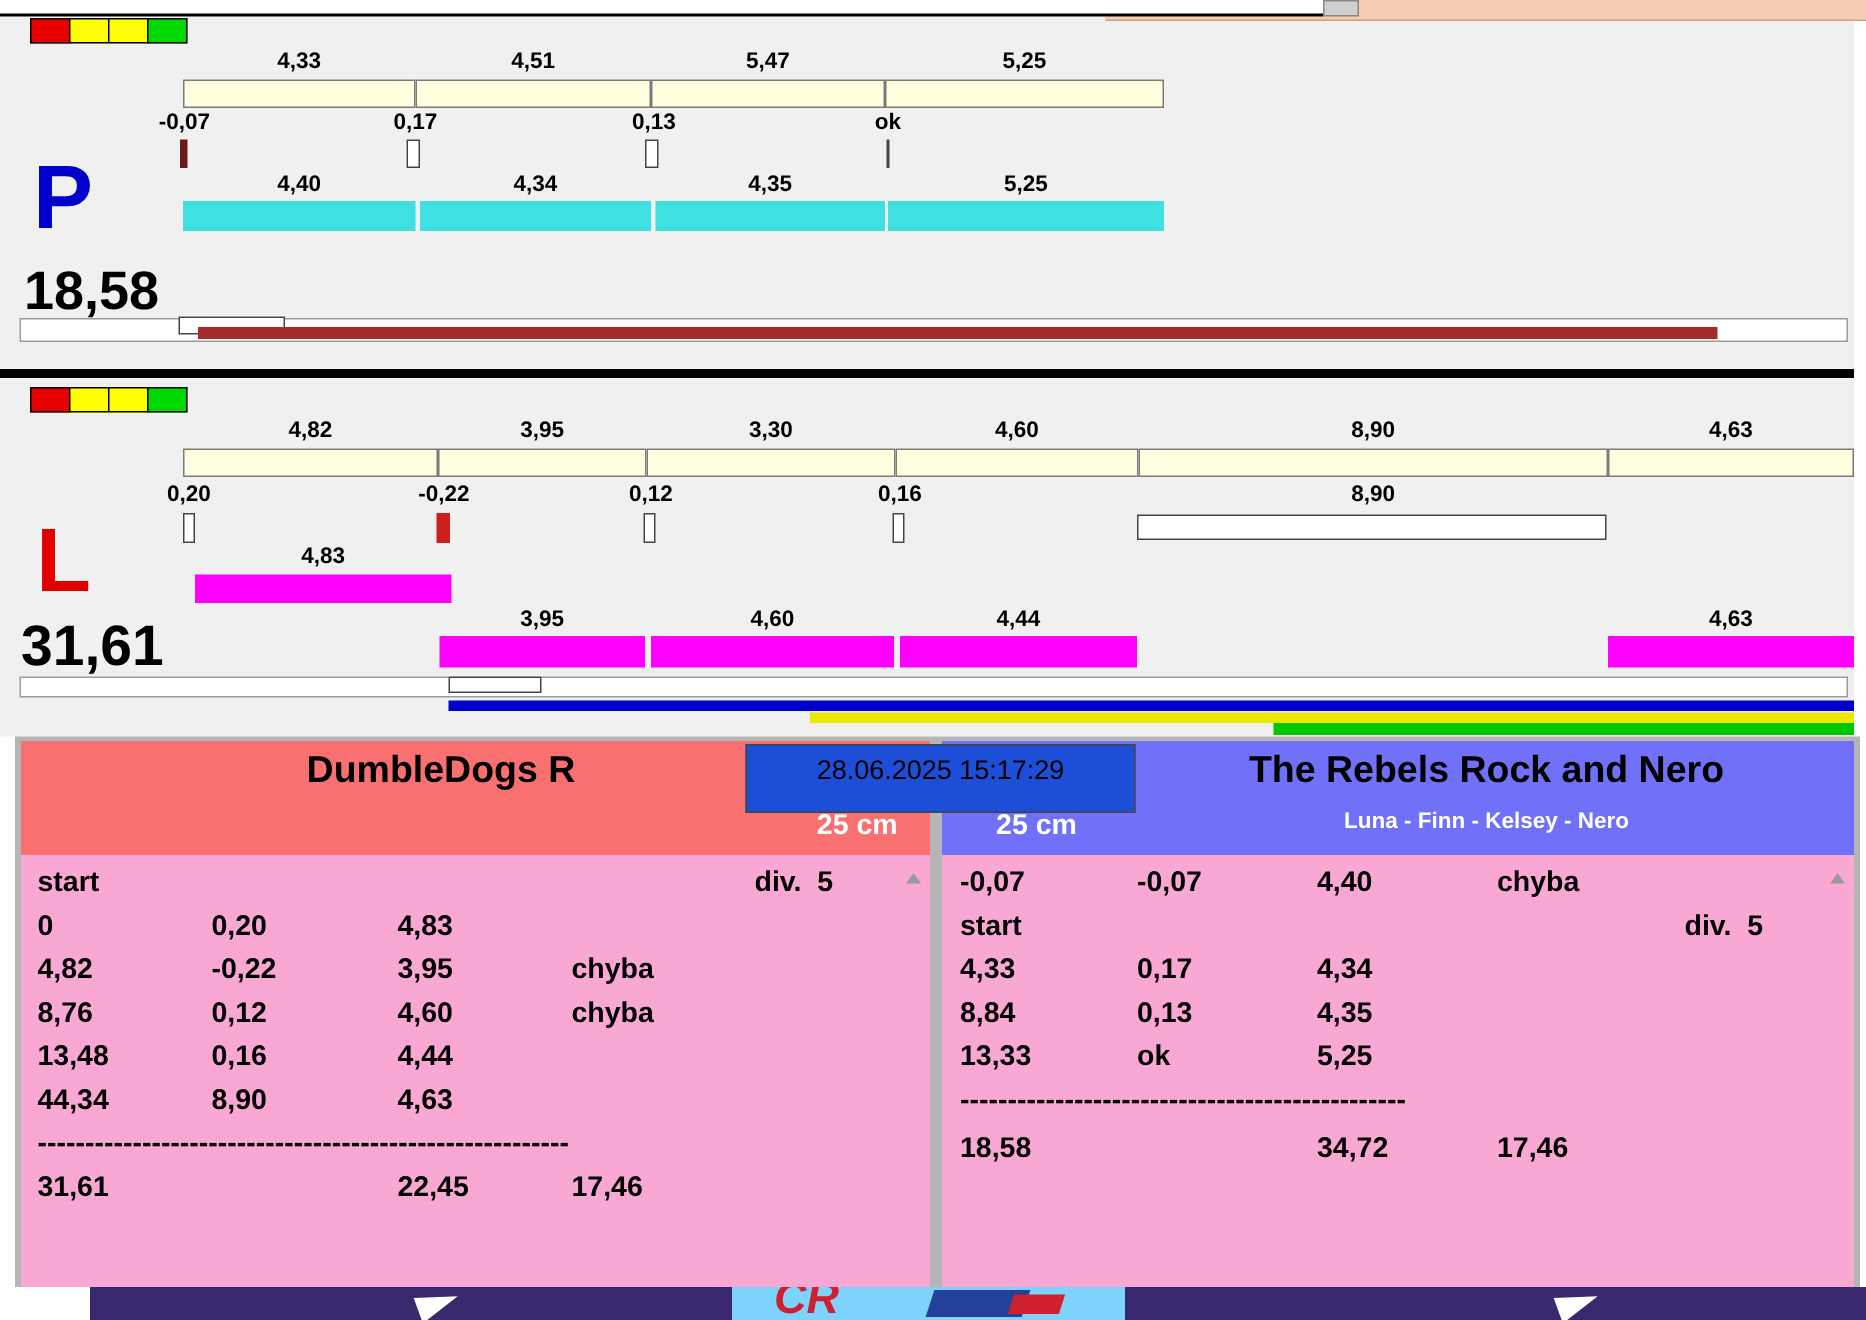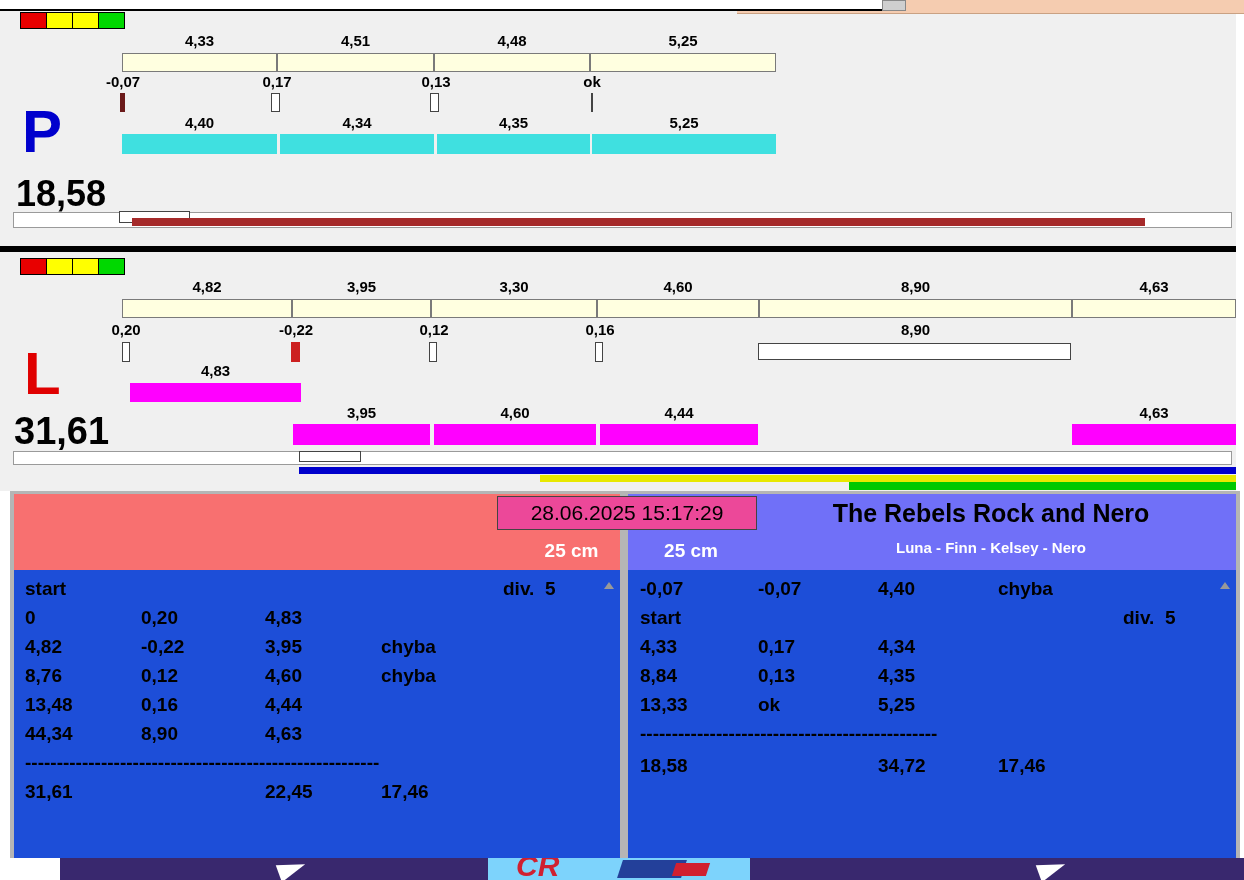--- a/index.html
+++ b/index.html
@@ -28,28 +28,28 @@
   .track{position:absolute;background:#fff;border:1px solid #9a9a9a;z-index:2}
   .pbar{position:absolute;z-index:3}
 
   .frame{position:absolute;left:10px;top:491px;width:1230px;height:367px;background:#B5B5B5;z-index:2}
   .panel{position:absolute;background:#fff;z-index:3}
   .phead{position:absolute;left:0;top:0;width:100%;height:76px}
   .head-red{background:#F87070}.head-blue{background:#7070F8}
   .ptitle{position:absolute;font-size:25px;font-weight:bold;color:#000;text-align:center;white-space:pre}
   .psub{position:absolute;font-size:15px;font-weight:bold;color:#fff;text-align:center;white-space:pre}
   .psize{position:absolute;font-size:19px;font-weight:bold;color:#fff;text-align:center;white-space:pre}
-  .pcontent{position:absolute;left:0;top:76px;width:100%;height:288px;background:#1d4ed8}
+  .pcontent{position:absolute;left:0;top:76px;width:100%;height:288px;background:#f9a8d4}
   .trow{position:absolute;left:0;width:100%;height:29px}
   .trow span{position:absolute;font-size:19px;font-weight:bold;color:#000;white-space:pre}
   .pl .c1{left:11px}.pl .c2{left:127px}.pl .c3{left:251px}.pl .c4{left:367px}.pl .c5{left:489px}
   .pr .c1{left:12px}.pr .c2{left:130px}.pr .c3{left:250px}.pr .c4{left:370px}.pr .c5{left:495px}
   .scroll-up{position:absolute;width:0;height:0;border-left:5px solid transparent;border-right:5px solid transparent;border-bottom:7px solid #999}
 
-  .tsbox{position:absolute;left:497px;top:496px;width:260px;height:34px;background:#ec4899;border:1px solid #444;font-size:21px;line-height:32px;text-align:center;color:#000;z-index:6;white-space:pre}
+  .tsbox{position:absolute;left:497px;top:496px;width:260px;height:46px;background:#1d4ed8;border:1px solid #444;font-size:18px;line-height:32px;text-align:center;color:#000;z-index:6;white-space:pre}
 
   .banner{position:absolute;left:0;top:858px;width:1244px;height:22px;background:#fff;overflow:hidden;z-index:5}
   .banner-strip{position:absolute;left:60px;top:0;width:1184px;height:22px;background:#39286E}
   .banner-center{position:absolute;left:488px;top:0;width:262px;height:22px;background:#7dd3fc;overflow:hidden}
   .swoosh{position:absolute;width:0;height:0;border-top:9px solid transparent;border-bottom:9px solid transparent;border-left:28px solid #fff;transform:rotate(-20deg)}
   .cr-text{position:absolute;left:28px;top:-7px;font-size:30px;font-weight:bold;font-style:italic;color:#D02030;line-height:1}
   .cr-wing{position:absolute;left:132px;top:2px;width:64px;height:18px;background:#23409A;transform:skewX(-18deg)}
   .cr-red{position:absolute;left:186px;top:5px;width:34px;height:13px;background:#D02030;transform:skewX(-18deg)}
 </style>
 </head>
@@ -62,21 +62,21 @@
 
 <div class="lights" style="left:20px;top:12px">
   <div class="sq sq-red"></div>
   <div class="sq sq-yellow"></div>
   <div class="sq sq-yellow"></div>
   <div class="sq sq-green"></div>
 </div>
 
 <div class="lbl" style="left:122px;top:32px;width:155px">4,33</div>
 <div class="lbl" style="left:277px;top:32px;width:157px">4,51</div>
-<div class="lbl" style="left:434px;top:32px;width:156px">4,48</div>
+<div class="lbl" style="left:434px;top:32px;width:156px">5,47</div>
 <div class="lbl" style="left:590px;top:32px;width:186px">5,25</div>
 
 <div class="ruler" style="left:122px;top:53px;width:155px"></div>
 <div class="ruler" style="left:277px;top:53px;width:157px"></div>
 <div class="ruler" style="left:434px;top:53px;width:156px"></div>
 <div class="ruler" style="left:590px;top:53px;width:186px"></div>
 
 <div class="lbl" style="left:93px;top:73px;width:60px">-0,07</div>
 <div class="lbl" style="left:247px;top:73px;width:60px">0,17</div>
 <div class="lbl" style="left:406px;top:73px;width:60px">0,13</div>
@@ -160,20 +160,21 @@
 <div class="track" style="left:13px;top:451px;width:1219px;height:14px"></div>
 <div class="tickbox" style="left:299px;top:451px;width:62px;height:11px;z-index:3"></div>
 <div class="pbar" style="left:299px;top:467px;width:937px;height:7px;background:#0000CC"></div>
 <div class="pbar" style="left:540px;top:475px;width:696px;height:7px;background:#E8E800"></div>
 <div class="pbar" style="left:849px;top:482px;width:387px;height:8px;background:#00C800"></div>
 
 <div class="frame"></div>
 
 <div class="panel pl" style="left:14px;top:494px;width:606px;height:364px">
   <div class="phead head-red">
+    <div class="ptitle" style="left:0;top:5px;width:560px">DumbleDogs R</div>
     <div class="psize" style="left:515px;top:46px;width:85px">25 cm</div>
   </div>
   <div class="pcontent">
     <div class="scroll-up" style="right:6px;top:12px"></div>
     <div class="trow" style="top:8px">
       <span class="c1">start</span>
       <span class="c5">div.  5</span>
     </div>
     <div class="trow" style="top:37px">
       <span class="c1">0</span>

